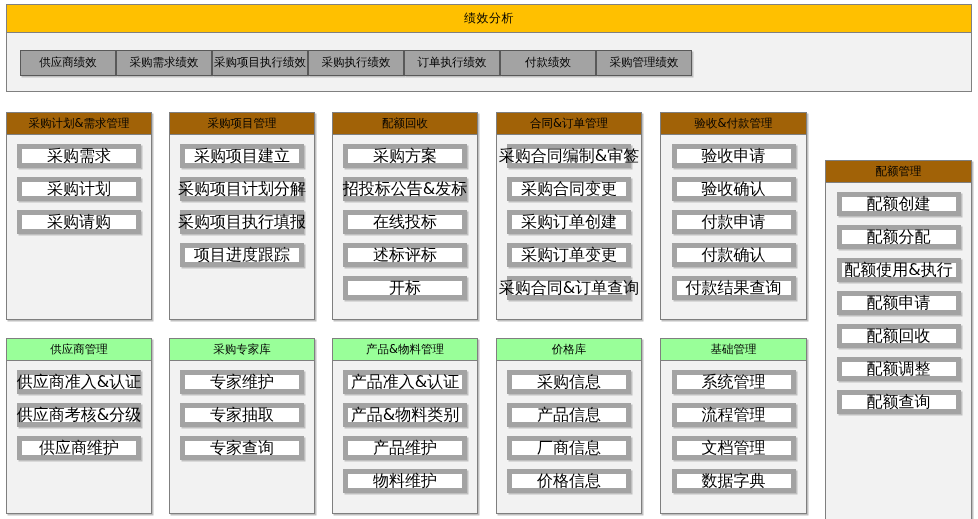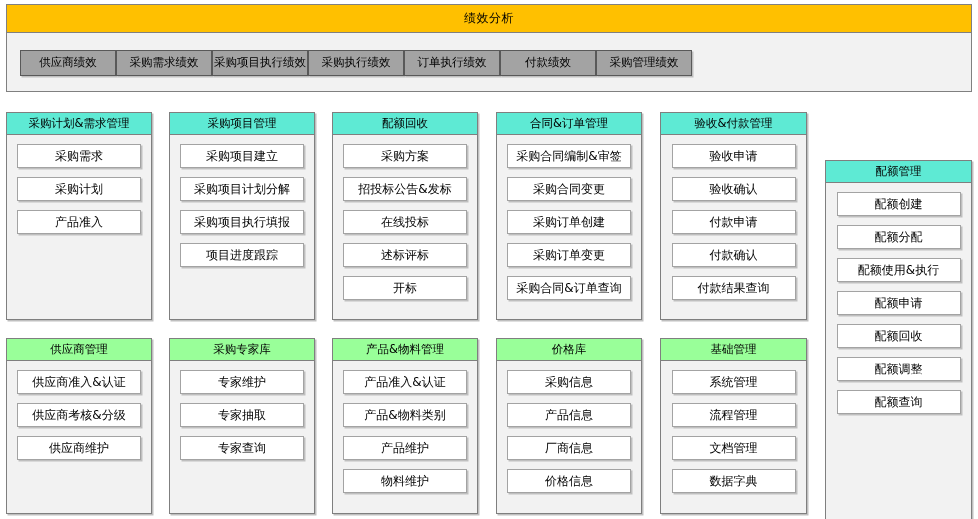--- a/index.html
+++ b/index.html
@@ -85,41 +85,41 @@
     height: 22px;
     box-sizing: border-box;
     border-bottom: 1px solid #7f7f7f;
     display: flex;
     align-items: center;
     justify-content: center;
     font-size: 11.5px;
     color: #000;
     font-weight: 400;
   }
-  .panel-header.yellow { background: #5eead4; }
+  .panel-header.yellow { background: #a16207; }
   .panel-header.green  { background: #99ff99; }
 
   .panel-body {
     padding: 9px 8px 8px 8px;
     display: flex;
     flex-direction: column;
     align-items: center;
     gap: 9px;
   }
   .item-btn {
     width: 124px;
     height: 24px;
     box-sizing: border-box;
     background: #ffffff;
-    border: 1px solid #a3a3a3;
+    border: 5px solid #a3a3a3;
     box-shadow: 1.5px 1.5px 0 #bfbfbf;
     display: flex;
     align-items: center;
     justify-content: center;
-    font-size: 12px;
+    font-size: 16px;
     color: #000;
     cursor: pointer;
     white-space: nowrap;
   }
 
   
   .col1 { left: 6px;   width: 146px; }
   .col2 { left: 169px; width: 146px; }
   .col3 { left: 332px; width: 146px; }
   .col4 { left: 496px; width: 146px; }
@@ -146,21 +146,21 @@
       <div class="perf-btn">付款绩效</div>
       <div class="perf-btn">采购管理绩效</div>
     </div>
   </div>
 
   <div class="panel col1 rowTop">
     <div class="panel-header yellow">采购计划&amp;需求管理</div>
     <div class="panel-body">
       <div class="item-btn">采购需求</div>
       <div class="item-btn">采购计划</div>
-      <div class="item-btn">产品准入</div>
+      <div class="item-btn">采购请购</div>
     </div>
   </div>
 
   <div class="panel col2 rowTop">
     <div class="panel-header yellow">采购项目管理</div>
     <div class="panel-body">
       <div class="item-btn">采购项目建立</div>
       <div class="item-btn">采购项目计划分解</div>
       <div class="item-btn">采购项目执行填报</div>
       <div class="item-btn">项目进度跟踪</div>

